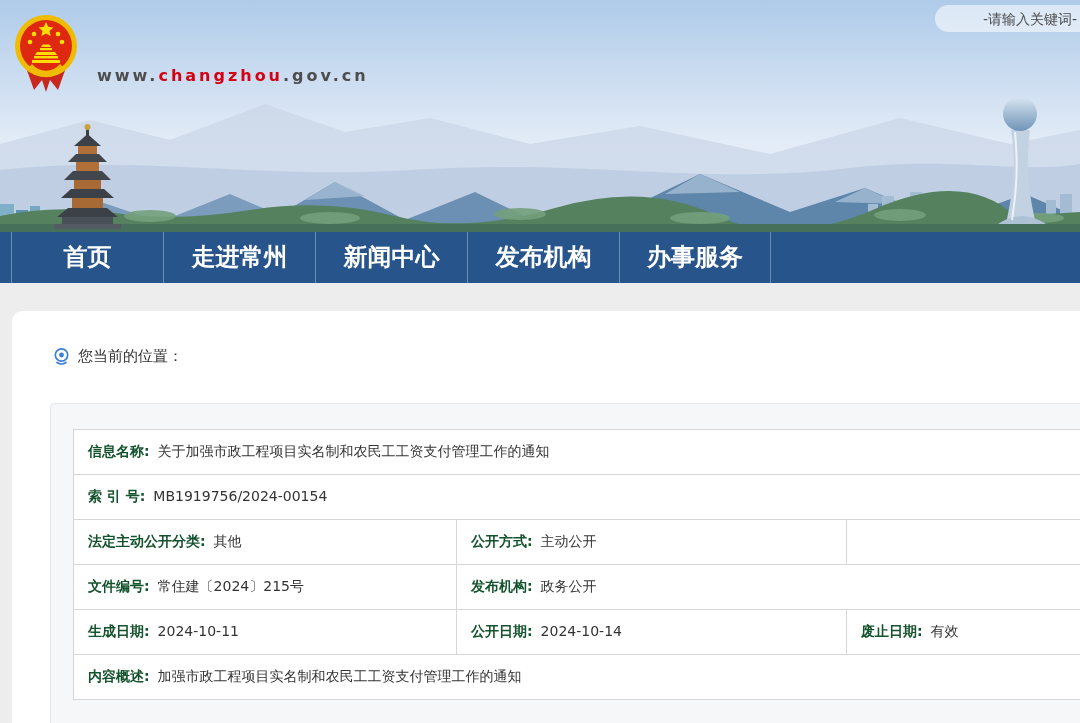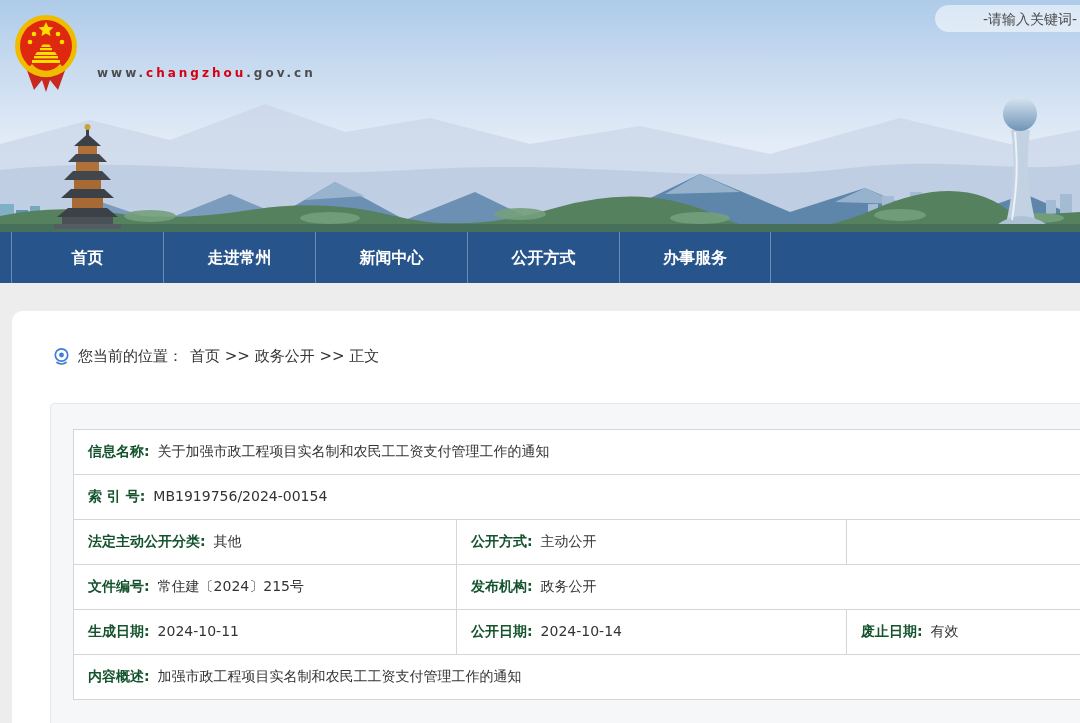--- a/index.html
+++ b/index.html
@@ -6,33 +6,33 @@
   html,body { width:1080px; height:723px; overflow:hidden; }
   body { font-family:"DejaVu Sans","Liberation Sans",sans-serif; background:#ededed; position:relative; }
 
   
   .header { position:relative; width:1080px; height:232px; overflow:hidden;
             background:linear-gradient(180deg,#aecbe9 0%,#c9dbf0 30%,#e3ecf7 62%,#f0f4fa 100%); }
   .banner-svg { position:absolute; left:0; bottom:0; width:1080px; height:150px; display:block; }
   .emblem { position:absolute; left:14px; top:12px; width:64px; height:84px; }
   .site-title { position:absolute; left:94px; top:24px; font-size:36px; font-weight:bold;
                 color:#d60012; letter-spacing:2px; text-shadow:1px 2px 2px rgba(255,255,255,.85); }
-  .site-url { position:absolute; left:97px; top:66px; font-size:12px; font-weight:bold;
+  .site-url { position:absolute; left:97px; top:66px; font-size:16px; font-weight:bold;
               letter-spacing:3px; color:#4d4d4d; }
   .site-url .red { color:#d60012; }
   .search-input { position:absolute; left:935px; top:5px; width:190px; height:27px;
                   border:none; outline:none; border-radius:14px;
                   background:rgba(255,255,255,.55); color:#444; font-size:14px;
                   text-align:center; font-family:"DejaVu Sans","Liberation Sans",sans-serif; }
   .search-input::placeholder { color:#4a4a4a; opacity:1; }
 
   
   .nav { width:1080px; height:51px; background:#27548b; display:flex; padding-left:11px; }
   .nav-item { width:152px; text-align:center; line-height:51px; color:#ffffff;
-              font-size:16px; font-weight:bold; border-left:1px solid rgba(190,212,235,.45);
+              font-size:24px; font-weight:bold; border-left:1px solid rgba(190,212,235,.45);
               cursor:pointer; }
   .nav-item:last-child { border-right:1px solid rgba(190,212,235,.45); }
 
   
   .main-gap { height:28px; }
   .card { margin-left:12px; width:1090px; height:412px; background:#ffffff;
           border-radius:10px 10px 0 0; padding-top:36px; }
   .breadcrumb { margin-left:40px; display:flex; align-items:center; gap:7px;
                 font-size:15px; color:#333; }
   .breadcrumb .pin { width:19px; height:19px; flex:0 0 auto; }
@@ -146,35 +146,34 @@
 
   <div class="site-url"><span>www.</span><span class="red">changzhou</span><span>.gov.cn</span></div>
 
   <input class="search-input" type="text" placeholder="-请输入关键词-" style="">
 </div>
 
 <div class="nav" id="main-nav">
     <div class="nav-item">首页</div>
     <div class="nav-item">走进常州</div>
     <div class="nav-item">新闻中心</div>
-    <div class="nav-item">公开方式</div>
+    <div class="nav-item">发布机构</div>
     <div class="nav-item">办事服务</div>
   </div>
 
 <div class="main-gap"></div>
 
 <div class="card">
   <div class="breadcrumb">
     <svg class="pin" viewBox="0 0 19 19">
       <circle cx="9.5" cy="8" r="6.2" fill="none" stroke="#3d7edb" stroke-width="1.7"></circle>
       <circle cx="9.5" cy="8" r="2.4" fill="#3d7edb"></circle>
       <path d="M5,15.5 Q9.5,18.5 14,15.5" fill="none" stroke="#3d7edb" stroke-width="1.7" stroke-linecap="round"></path>
     </svg>
     <span>您当前的位置：</span>
-    <span class="trail">首页 &gt;&gt; 政务公开 &gt;&gt; 正文</span>
   </div>
 
   <div class="panel">
     <table class="info">
       <colgroup>
           <col style="width:383px">
           <col style="width:390px">
           <col>
         </colgroup>
       <tbody id="info-tbody">

